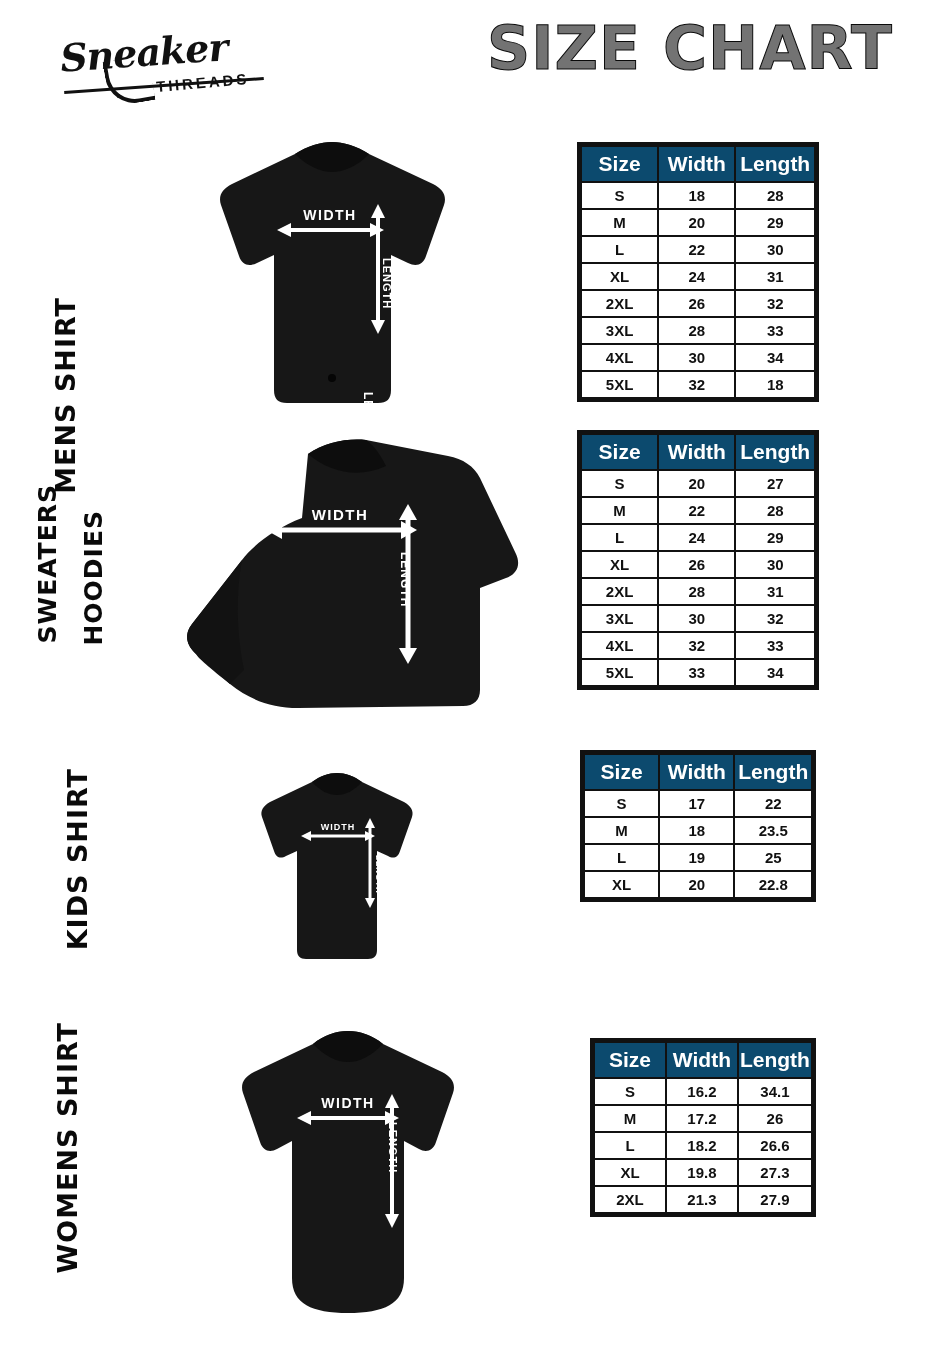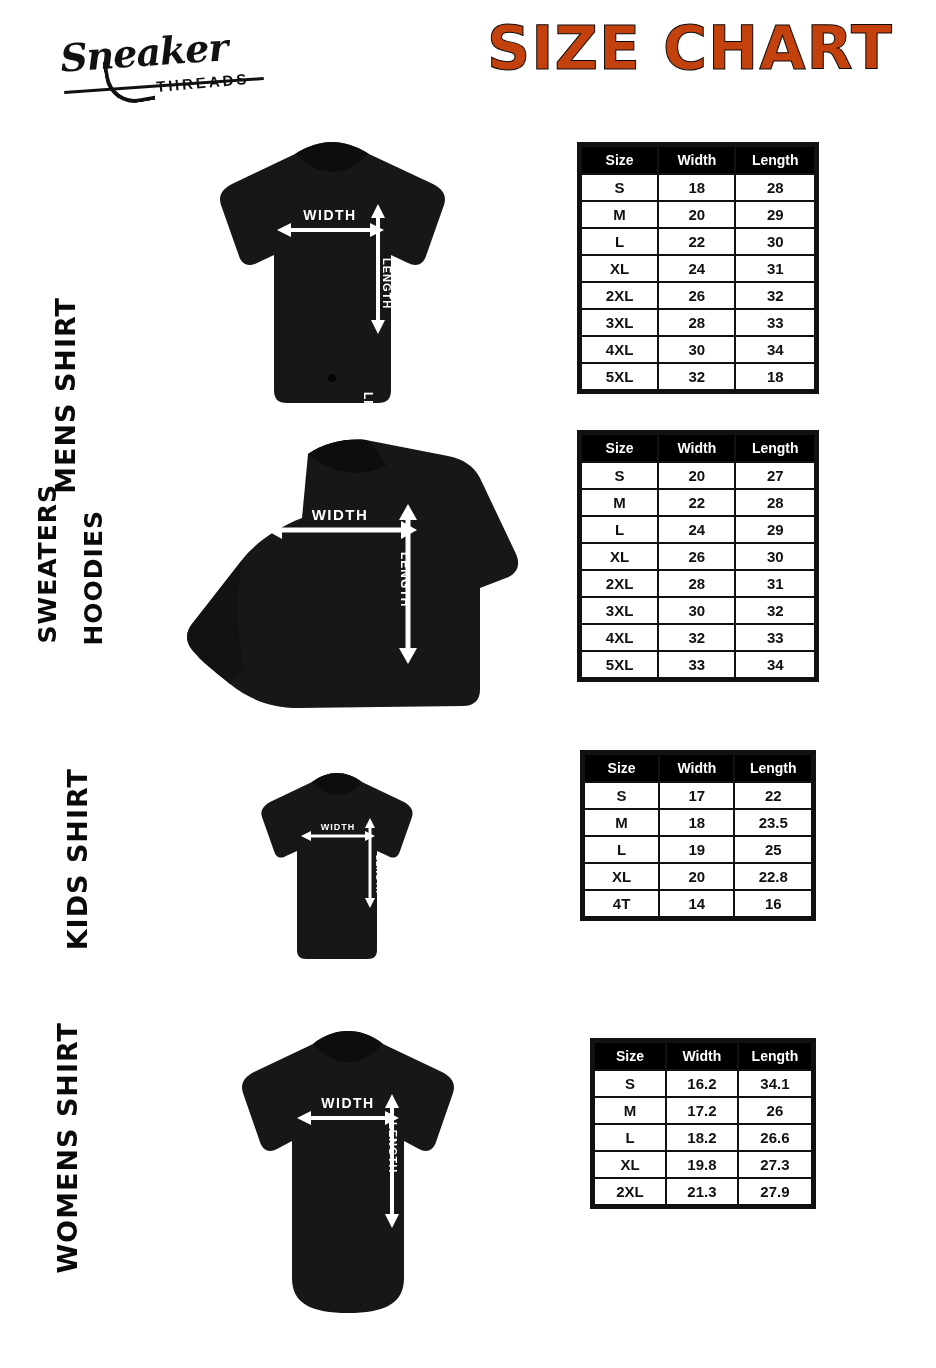--- a/index.html
+++ b/index.html
@@ -60,21 +60,21 @@
     transform: rotate(-4deg);
   }
 
   .title-block { position: absolute; left: 470px; top: 18px; width: 440px; text-align: center; }
   .main-title {
     font-family: "DejaVu Sans", sans-serif;
     font-weight: 900;
     font-size: 60px;
     letter-spacing: 1px;
     line-height: 1;
-    color: #c2410c;
+    color: #737373;
     -webkit-text-stroke: 1px #0a0a0a;
   }
   .sub-title {
     margin-top: 14px;
     font-family: "Liberation Sans", sans-serif;
     font-weight: bold;
     font-size: 17px;
     color: #111;
   }
 
@@ -112,23 +112,23 @@
     background: #fff;
     font-family: "Liberation Sans", sans-serif;
   }
   table.size-table th, table.size-table td {
     border: 2px solid #111;
     text-align: center;
     font-weight: bold;
     color: #111;
   }
   table.size-table thead th {
-    background: #000000;
+    background: #0c4a6e;
     color: #fff;
-    font-size: 14px;
+    font-size: 21px;
     padding: 5px 0;
   }
   table.size-table tbody td { font-size: 15px; padding: 4px 0; }
   .tbl-wrap { position: absolute; border: 3px solid #111; }
 </style>
 </head>
 <body>
 
 <div class="page">
 
@@ -345,25 +345,20 @@
           <tr>
               <td>L</td>
               <td>19</td>
               <td>25</td>
             </tr>
           <tr>
               <td>XL</td>
               <td>20</td>
               <td>22.8</td>
             </tr>
-          <tr>
-              <td>4T</td>
-              <td>14</td>
-              <td>16</td>
-            </tr>
         </tbody>
       </table>
     </div>
   </div>
 
   <div class="section" style="top:1010px;height:350px;">
     <div class="side-label" style="left:52px; top:12px;">WOMENS SHIRT</div>
 
     <svg class="garment" style="left:218px; top:18px;" width="260" height="290" viewBox="0 0 260 290">
       <path d="M95 16 C106 7,118 3,130 3 C142 3,154 7,165 16 L224 44 C234 49,238 56,235 65 L218 114 C215 123,208 125,201 121 L186 113 L186 250 C186 276,166 285,130 285 C94 285,74 276,74 250 L74 113 L59 121 C52 125,45 123,42 114 L25 65 C22 56,26 49,36 44 Z" fill="#171717"></path>

